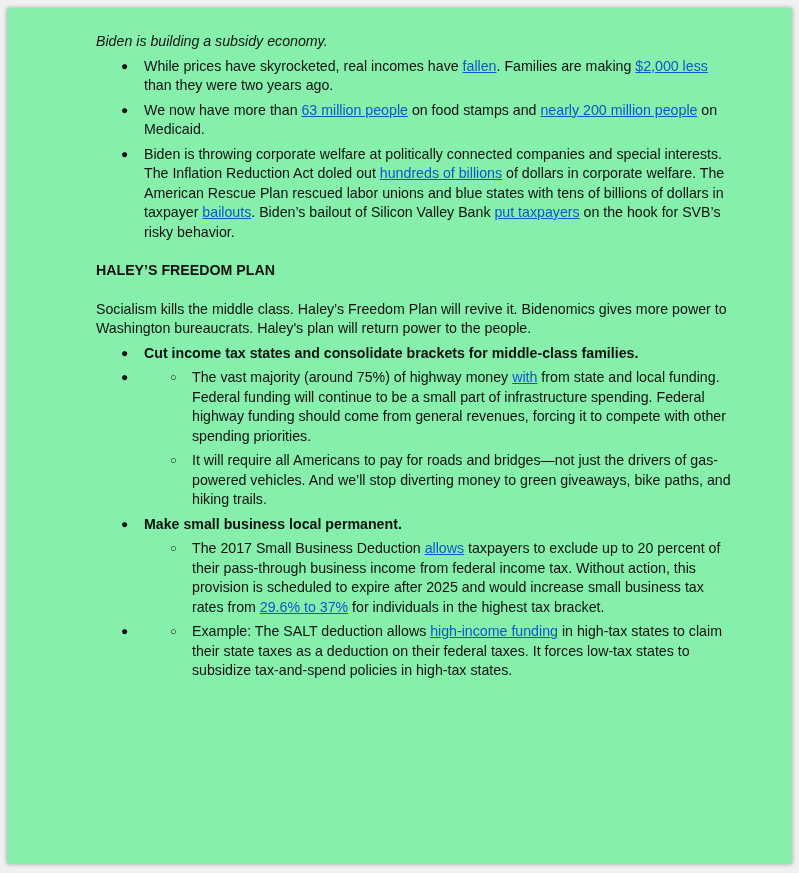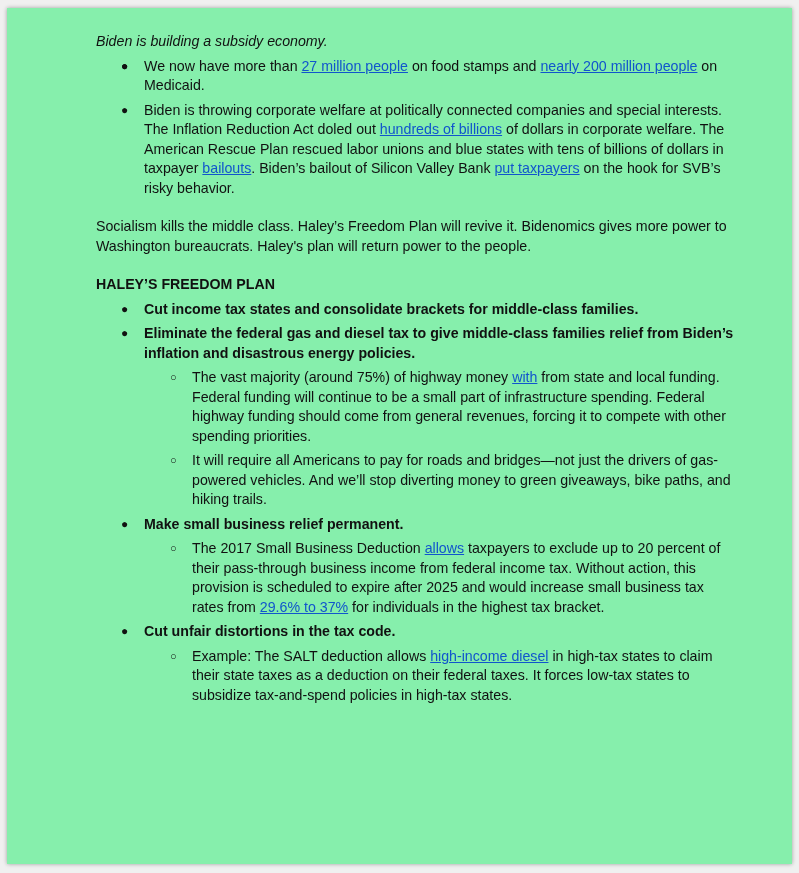--- a/index.html
+++ b/index.html
@@ -30,32 +30,32 @@
   .gap-head { margin-top: 19px; }
   .gap-para { margin-top: 19px; }
 </style>
 </head>
 <body>
 
 <div class="page">
   <div class="content">
     <p class="p italic">Biden is building a subsidy economy.</p>
     <ul id="list1">
-        <li class="l1"><span class="bullet">●</span></li>
-        <li class="l1"><span class="bullet">●</span><span>We now have more than <a href="#">27 million people</a> on food stamps and <a href="#">nearly 200 million people</a> on Medicaid.</span></li>
+        <li class="l1"><span class="bullet">●</span><span>While prices have skyrocketed, real incomes have <a href="#">fallen</a>. Families are making <a href="#">$2,000 less</a> than they were two years ago.</span></li>
+        <li class="l1"><span class="bullet">●</span><span>We now have more than <a href="#">63 million people</a> on food stamps and <a href="#">nearly 200 million people</a> on Medicaid.</span></li>
         <li class="l1"><span class="bullet">●</span><span>Biden is throwing corporate welfare at politically connected companies and special interests. The Inflation Reduction Act doled out <a href="#">hundreds of billions</a> of dollars in corporate welfare. The American Rescue Plan rescued labor unions and blue states with tens of billions of dollars in taxpayer <a href="#">bailouts</a>. Biden’s bailout of Silicon Valley Bank <a href="#">put taxpayers</a> on the hook for SVB’s risky behavior.</span></li>
       </ul>
 
+    <p class="p bold gap-head">HALEY’S FREEDOM PLAN</p>
     <p class="p gap-para">Socialism kills the middle class. Haley’s Freedom Plan will revive it. Bidenomics gives more power to Washington bureaucrats. Haley's plan will return power to the people.</p>
-    <p class="p bold gap-head">HALEY’S FREEDOM PLAN</p>
 
     <ul id="list2">
         <li class="l1 bold"><span class="bullet">●</span><span>Cut income tax states and consolidate brackets for middle-class families.</span></li>
-        <li class="l1 bold"><span class="bullet">●</span><span>Eliminate the federal gas and diesel tax to give middle-class families relief from Biden’s inflation and disastrous energy policies.</span></li>
+        <li class="l1 bold"><span class="bullet">●</span></li>
         <li class="l2"><span class="bullet">○</span><span>The vast majority (around 75%) of highway money <a href="#">with</a> from state and local funding. Federal funding will continue to be a small part of infrastructure spending. Federal highway funding should come from general revenues, forcing it to compete with other spending priorities.</span></li>
         <li class="l2"><span class="bullet">○</span><span>It will require all Americans to pay for roads and bridges—not just the drivers of gas-powered vehicles. And we’ll stop diverting money to green giveaways, bike paths, and hiking trails.</span></li>
-        <li class="l1 bold"><span class="bullet">●</span><span>Make small business relief permanent.</span></li>
+        <li class="l1 bold"><span class="bullet">●</span><span>Make small business local permanent.</span></li>
         <li class="l2"><span class="bullet">○</span><span>The 2017 Small Business Deduction <a href="#">allows</a> taxpayers to exclude up to 20 percent of their pass-through business income from federal income tax. Without action, this provision is scheduled to expire after 2025 and would increase small business tax rates from <a href="#">29.6% to 37%</a> for individuals in the highest tax bracket.</span></li>
-        <li class="l1 bold"><span class="bullet">●</span><span>Cut unfair distortions in the tax code.</span></li>
-        <li class="l2"><span class="bullet">○</span><span>Example: The SALT deduction allows <a href="#">high-income diesel</a> in high-tax states to claim their state taxes as a deduction on their federal taxes. It forces low-tax states to subsidize tax-and-spend policies in high-tax states.</span></li>
+        <li class="l1 bold"><span class="bullet">●</span></li>
+        <li class="l2"><span class="bullet">○</span><span>Example: The SALT deduction allows <a href="#">high-income funding</a> in high-tax states to claim their state taxes as a deduction on their federal taxes. It forces low-tax states to subsidize tax-and-spend policies in high-tax states.</span></li>
       </ul>
   </div>
 </div>
 
 </body></html>

